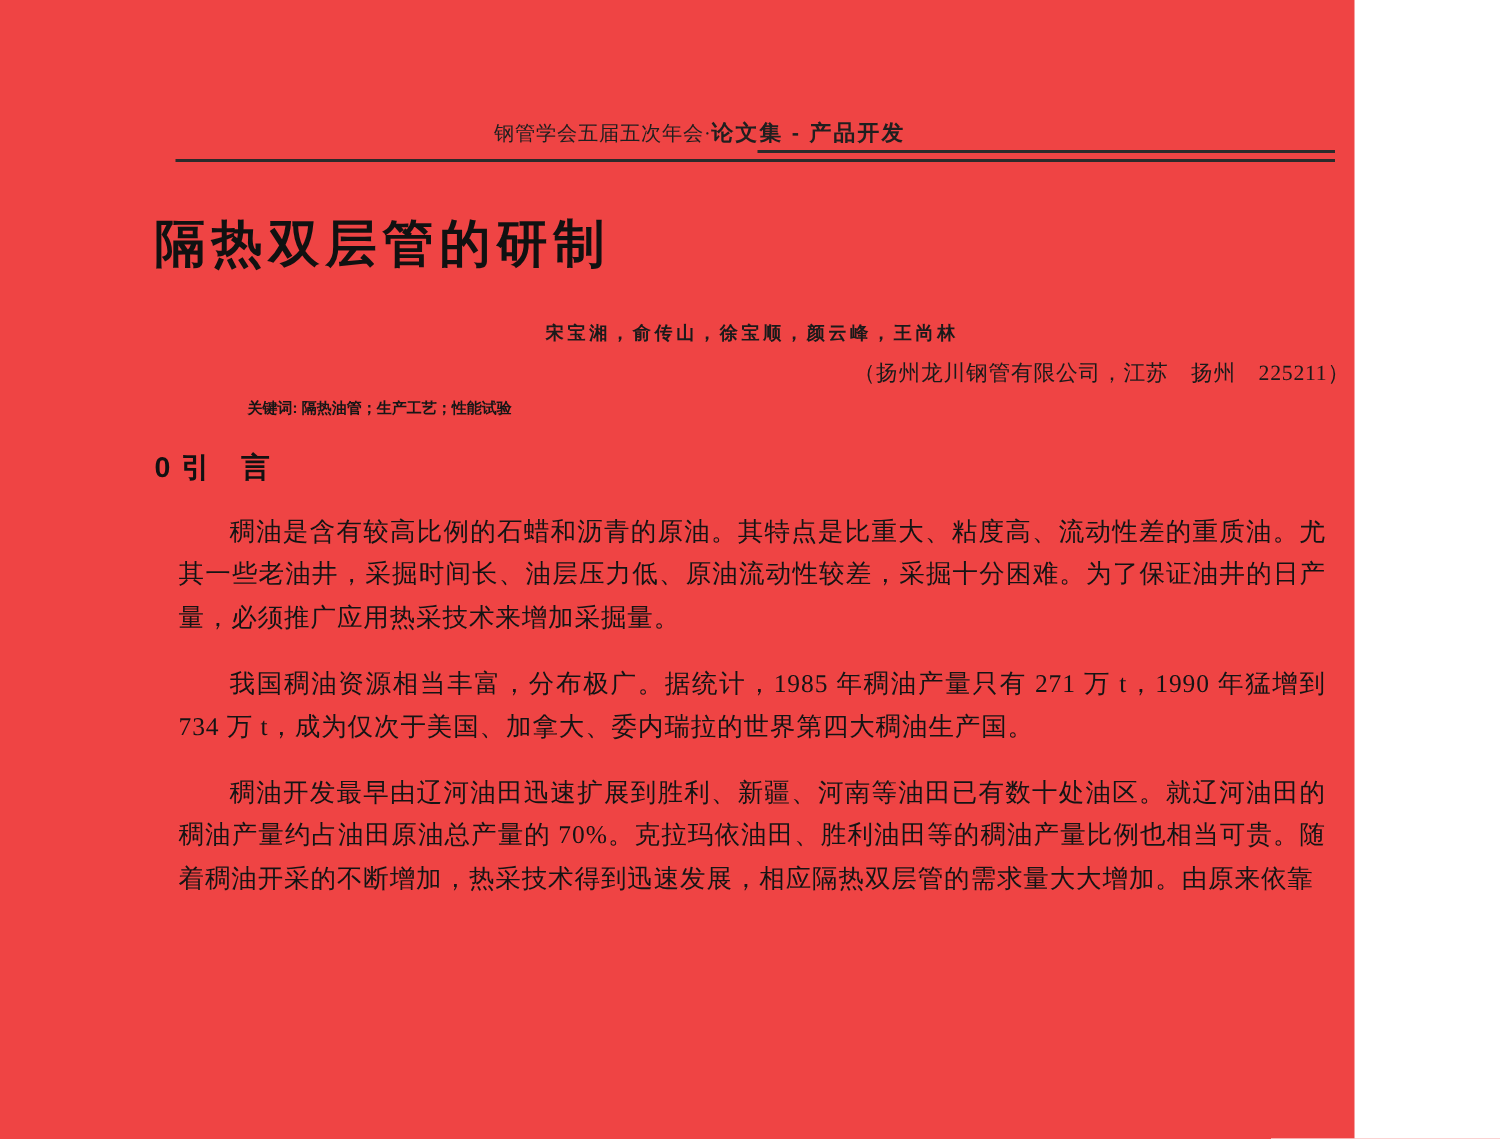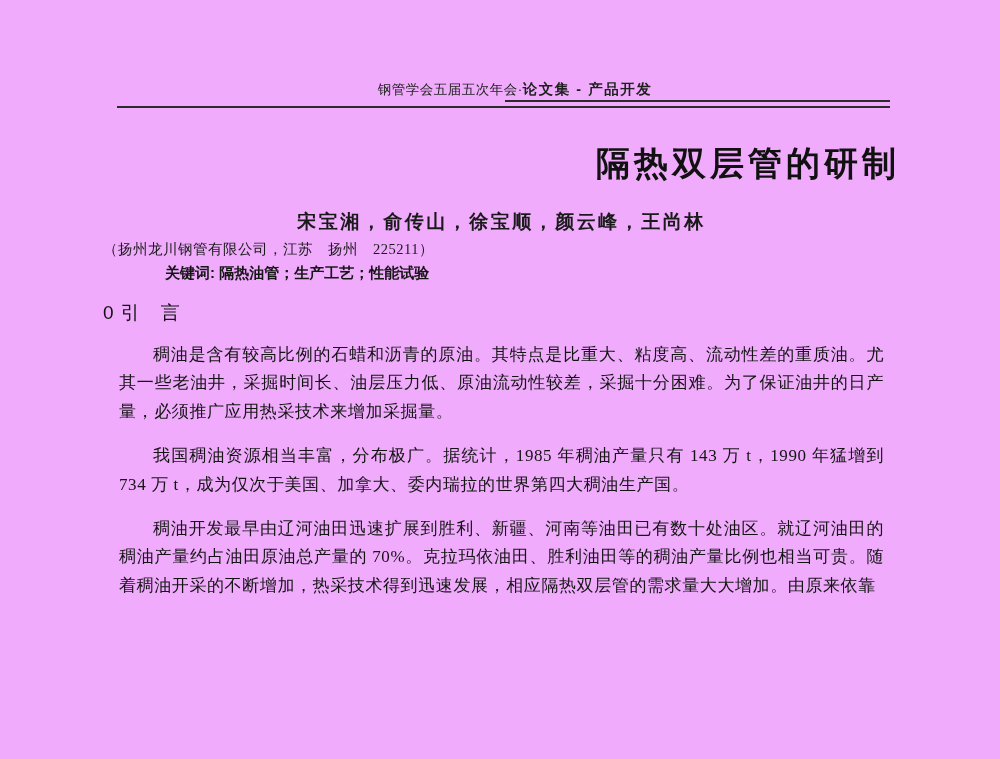--- a/index.html
+++ b/index.html
@@ -2,23 +2,23 @@
 <html><head>
 <meta charset="utf-8">
 <style>
   html, body {
     margin: 0;
     padding: 0;
     background: #ffffff;
   }
   .page {
     position: relative;
-    width: 1000px;
+    width: 903px;
     height: 759px;
-    background: #f0abfc;
+    background: #ef4444;
     overflow: hidden;
     font-family: "Liberation Serif", "DejaVu Serif", serif;
     color: #161616;
   }
   
   .header-text {
     position: absolute;
     top: 80px;
     left: 0;
     width: 100%;
@@ -56,40 +56,40 @@
   }
   
   .content {
     position: absolute;
     top: 107px;
     left: 103px;
     width: 797px;
   }
   .paper-title {
     margin: 36px 0 0 0;
-    text-align: right;
+    text-align: left;
     font-family: "Liberation Sans", "DejaVu Sans", sans-serif;
     font-size: 34px;
     line-height: 40px;
     font-weight: 700;
     letter-spacing: 4px;
     color: #111;
   }
   .authors {
     margin-top: 27px;
     text-align: center;
-    font-size: 19px;
+    font-size: 12px;
     line-height: 24px;
     font-weight: 700;
     letter-spacing: 2.5px;
     color: #1a1a1a;
   }
   .affiliation {
     margin-top: 6px;
-    text-align: left;
+    text-align: right;
     font-size: 14.5px;
     line-height: 18px;
     letter-spacing: 0.5px;
     color: #1a1a1a;
   }
   .abstract {
     margin: 24px 28px 0 42px;
     font-family: "Liberation Sans", "DejaVu Sans", sans-serif;
     font-size: 15px;
     line-height: 30px;
@@ -97,32 +97,32 @@
     text-indent: 20px;
     font-weight: 600;
     color: #161616;
   }
   .abstract-label, .keywords-label {
     font-weight: 700;
   }
   .keywords {
     margin: 0 28px 0 42px;
     font-family: "Liberation Sans", "DejaVu Sans", sans-serif;
-    font-size: 15px;
+    font-size: 10px;
     line-height: 30px;
     text-indent: 20px;
     font-weight: 600;
     color: #161616;
   }
   .section-heading {
     margin: 13px 0 0 0;
     font-family: "Liberation Sans", "DejaVu Sans", sans-serif;
     font-size: 19px;
     line-height: 24px;
-    font-weight: 400;
+    font-weight: 700;
     letter-spacing: 1px;
     color: #111;
   }
   .body-text {
     margin-top: 5px;
   }
   .body-text p {
     margin: 16px;
     font-size: 17px;
     line-height: 28.4px;
@@ -154,18 +154,18 @@
 
     <div class="keywords">
       <span class="keywords-label">关键词:</span>
       <span class="keywords-body">隔热油管；生产工艺；性能试验</span>
     </div>
 
     <h2 class="section-heading">0 引　言</h2>
 
     <div class="body-text">
       <p>稠油是含有较高比例的石蜡和沥青的原油。其特点是比重大、粘度高、流动性差的重质油。尤其一些老油井，采掘时间长、油层压力低、原油流动性较差，采掘十分困难。为了保证油井的日产量，必须推广应用热采技术来增加采掘量。</p>
-      <p>我国稠油资源相当丰富，分布极广。据统计，1985 年稠油产量只有 143 万 t，1990 年猛增到 734 万 t，成为仅次于美国、加拿大、委内瑞拉的世界第四大稠油生产国。</p>
+      <p>我国稠油资源相当丰富，分布极广。据统计，1985 年稠油产量只有 271 万 t，1990 年猛增到 734 万 t，成为仅次于美国、加拿大、委内瑞拉的世界第四大稠油生产国。</p>
       <p>稠油开发最早由辽河油田迅速扩展到胜利、新疆、河南等油田已有数十处油区。就辽河油田的稠油产量约占油田原油总产量的 70%。克拉玛依油田、胜利油田等的稠油产量比例也相当可贵。随着稠油开采的不断增加，热采技术得到迅速发展，相应隔热双层管的需求量大大增加。由原来依靠</p>
     </div>
 
   </div>
 </div>
 
 </body></html>

